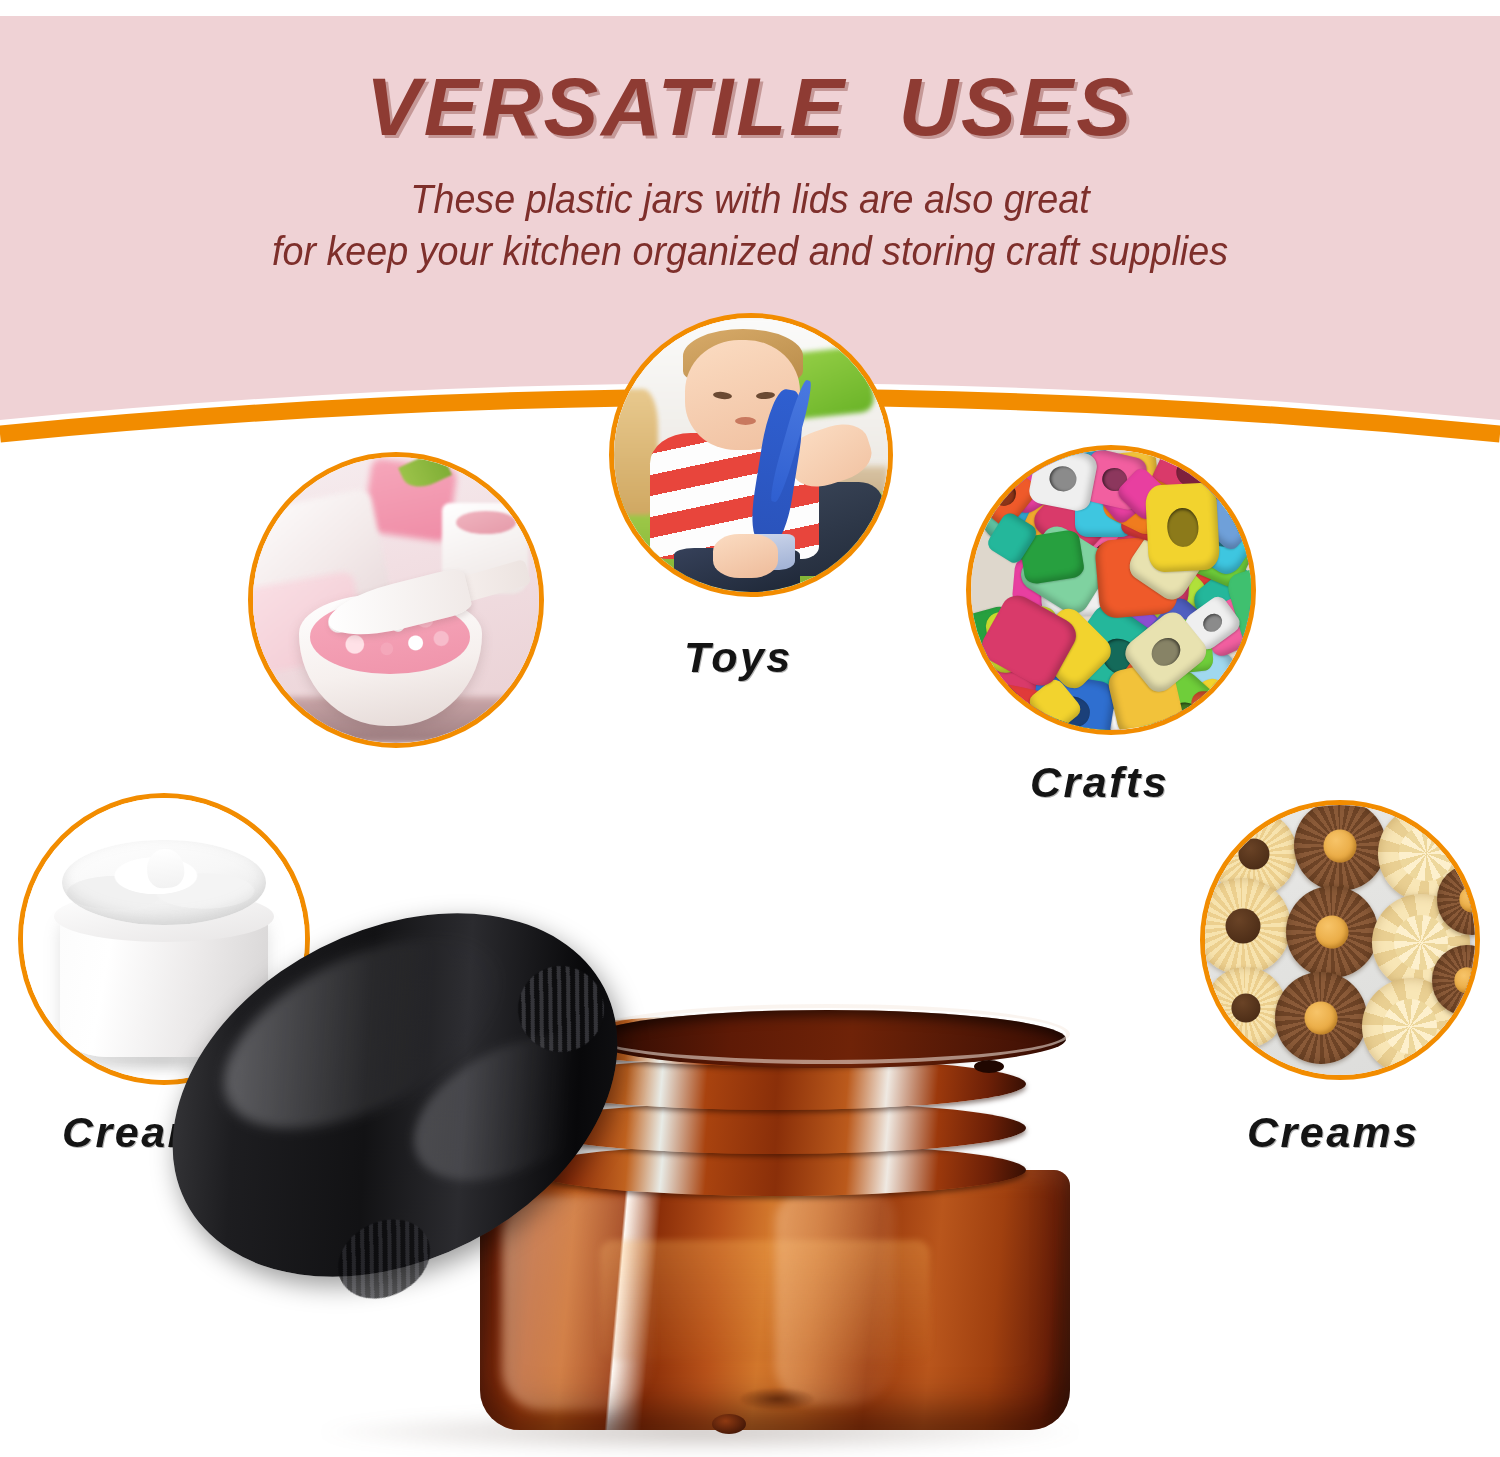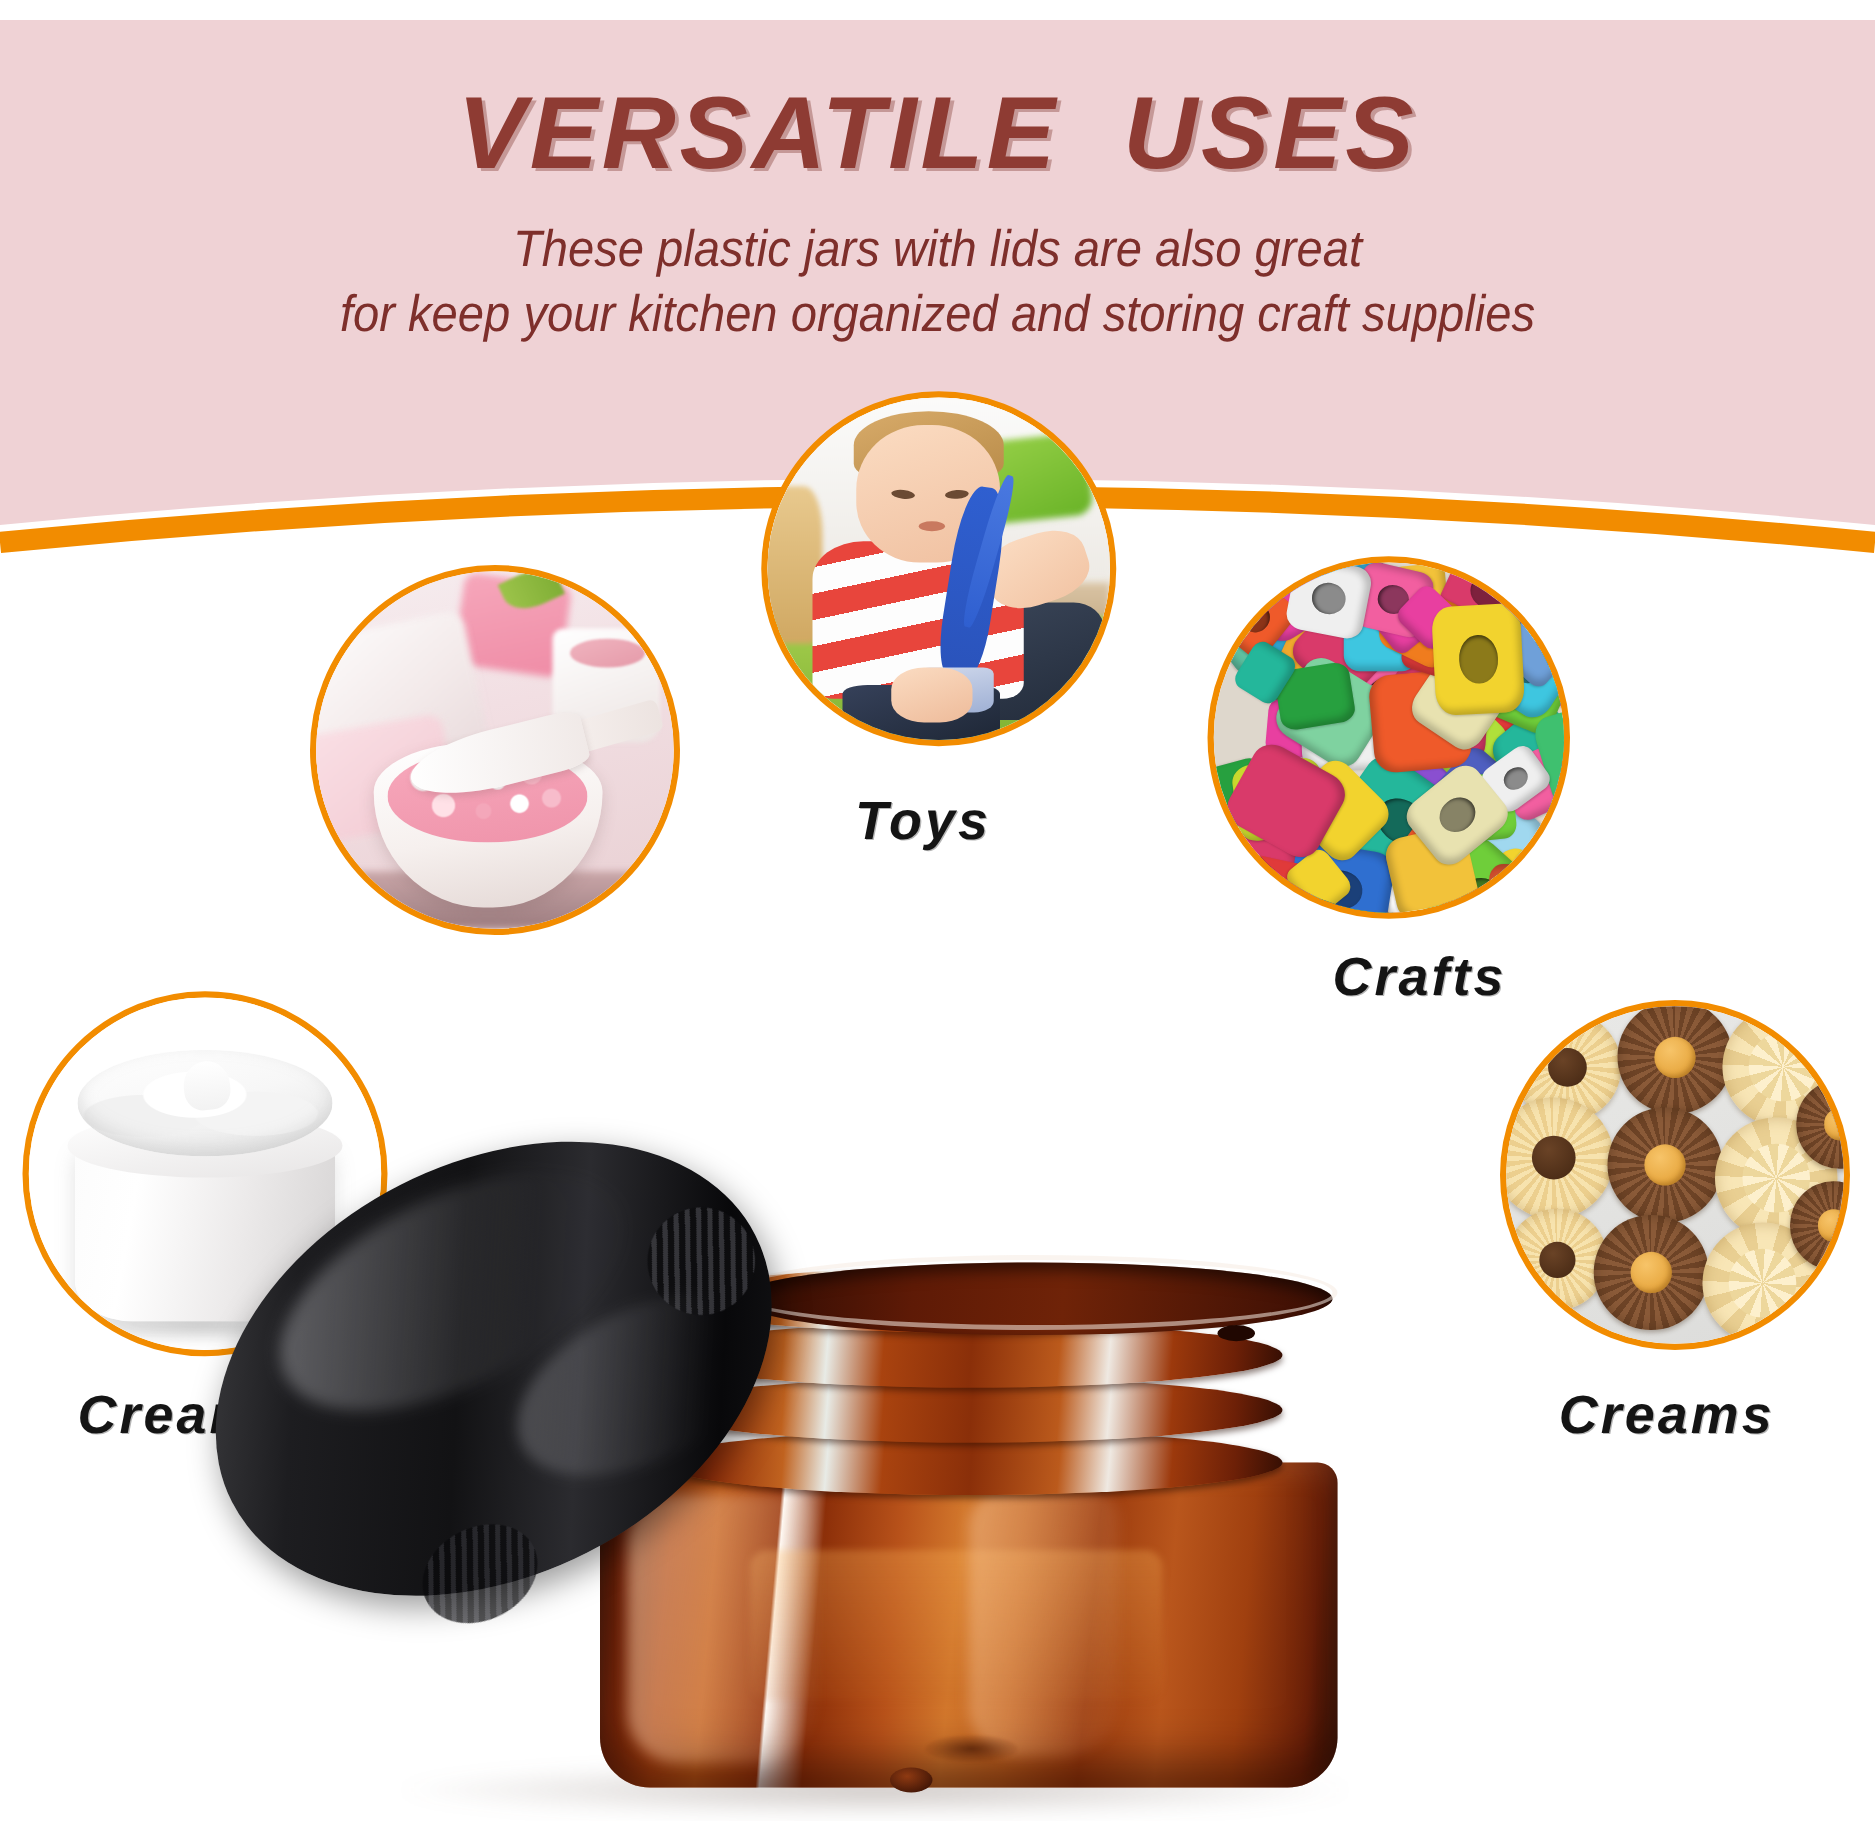--- a/index.html
+++ b/index.html
@@ -439,21 +439,21 @@
         <div class="bead" style="width: 20.0206%; height: 22.0139%; left: 80.6734%; top: -5.19536%; background: rgb(79, 95, 192); transform: rotate(-25deg); z-index: 31;"></div>
         <div class="bead" style="width: 26.0268%; height: 22.7896%; left: 13.2548%; top: 3.37348%; background: rgb(47, 160, 201); transform: rotate(-67deg); z-index: 10;"></div>
         <div class="bead" style="width: 23.8887%; height: 28.9286%; left: 27.3808%; top: 32.8586%; background: rgb(239, 239, 239); transform: rotate(88deg); z-index: 18;"></div>
         <div class="bead hole" style="width: 26.7691%; height: 31.2074%; left: 63.9324%; top: 80.6621%; background: rgb(111, 206, 58); transform: rotate(-48deg); z-index: 13;"></div>
         <div class="bead hole" style="width: 16.7724%; height: 17.6938%; left: 47.1034%; top: 37.4905%; background: rgb(232, 63, 160); transform: rotate(18deg); z-index: 9;"></div>
         <div class="bead hole" style="width: 21.4124%; height: 26.0258%; left: 50.5207%; top: 48.9268%; background: rgb(63, 192, 111); transform: rotate(40deg); z-index: 1;"></div>
         <div class="bead hole" style="width: 27.4748%; height: 34.0772%; left: 40.0125%; top: 56.6091%; background: rgb(36, 183, 155); transform: rotate(-55deg); z-index: 19;"></div>
         <div class="bead" style="width: 16.3965%; height: 14.3016%; left: 92.6768%; top: 26.4184%; background: rgb(224, 63, 127); transform: rotate(-6deg); z-index: 7;"></div>
       </div>
   </div>
-  <div class="cap" style="left:1030px;top:758px;margin-left:36px;">Crafts</div>
+  <div class="cap" style="left:1030px;top:758px;">Crafts</div>
 
   <div class="circle" style="left:18px;top:793px;width:292px;height:292px;">
     <div class="photo ph-cream">
       <div class="shadow"></div>
       <div class="jarbody"></div>
       <div class="jarrim"></div>
       <div class="creamtop"></div>
       <div class="peak"></div>
     </div>
   </div>

